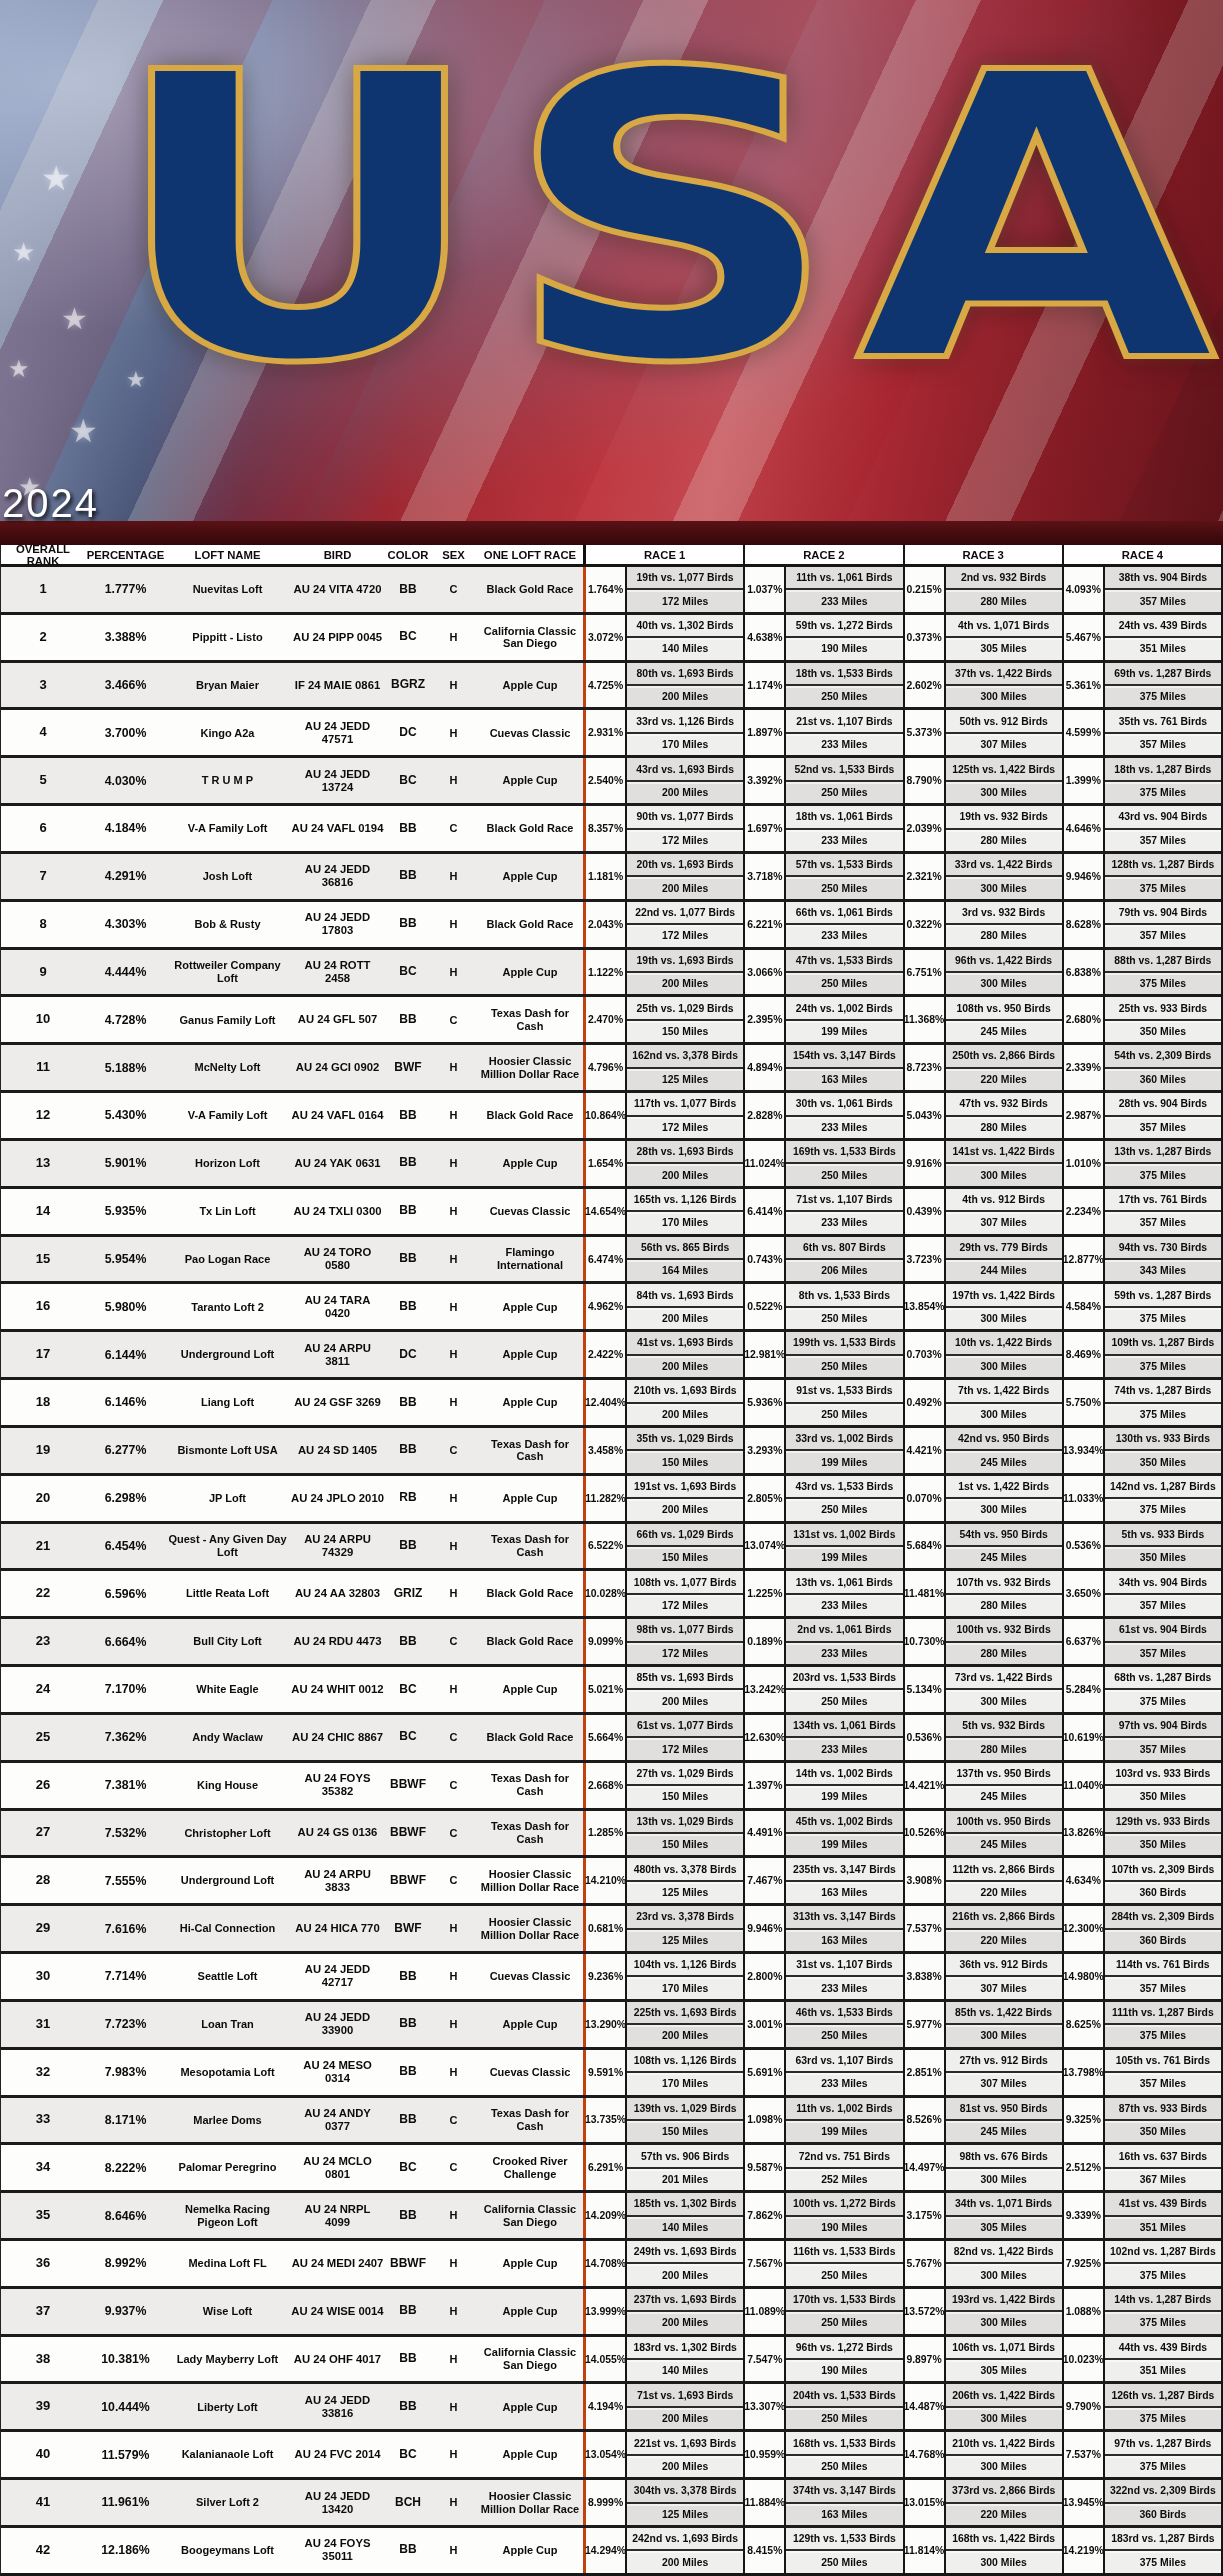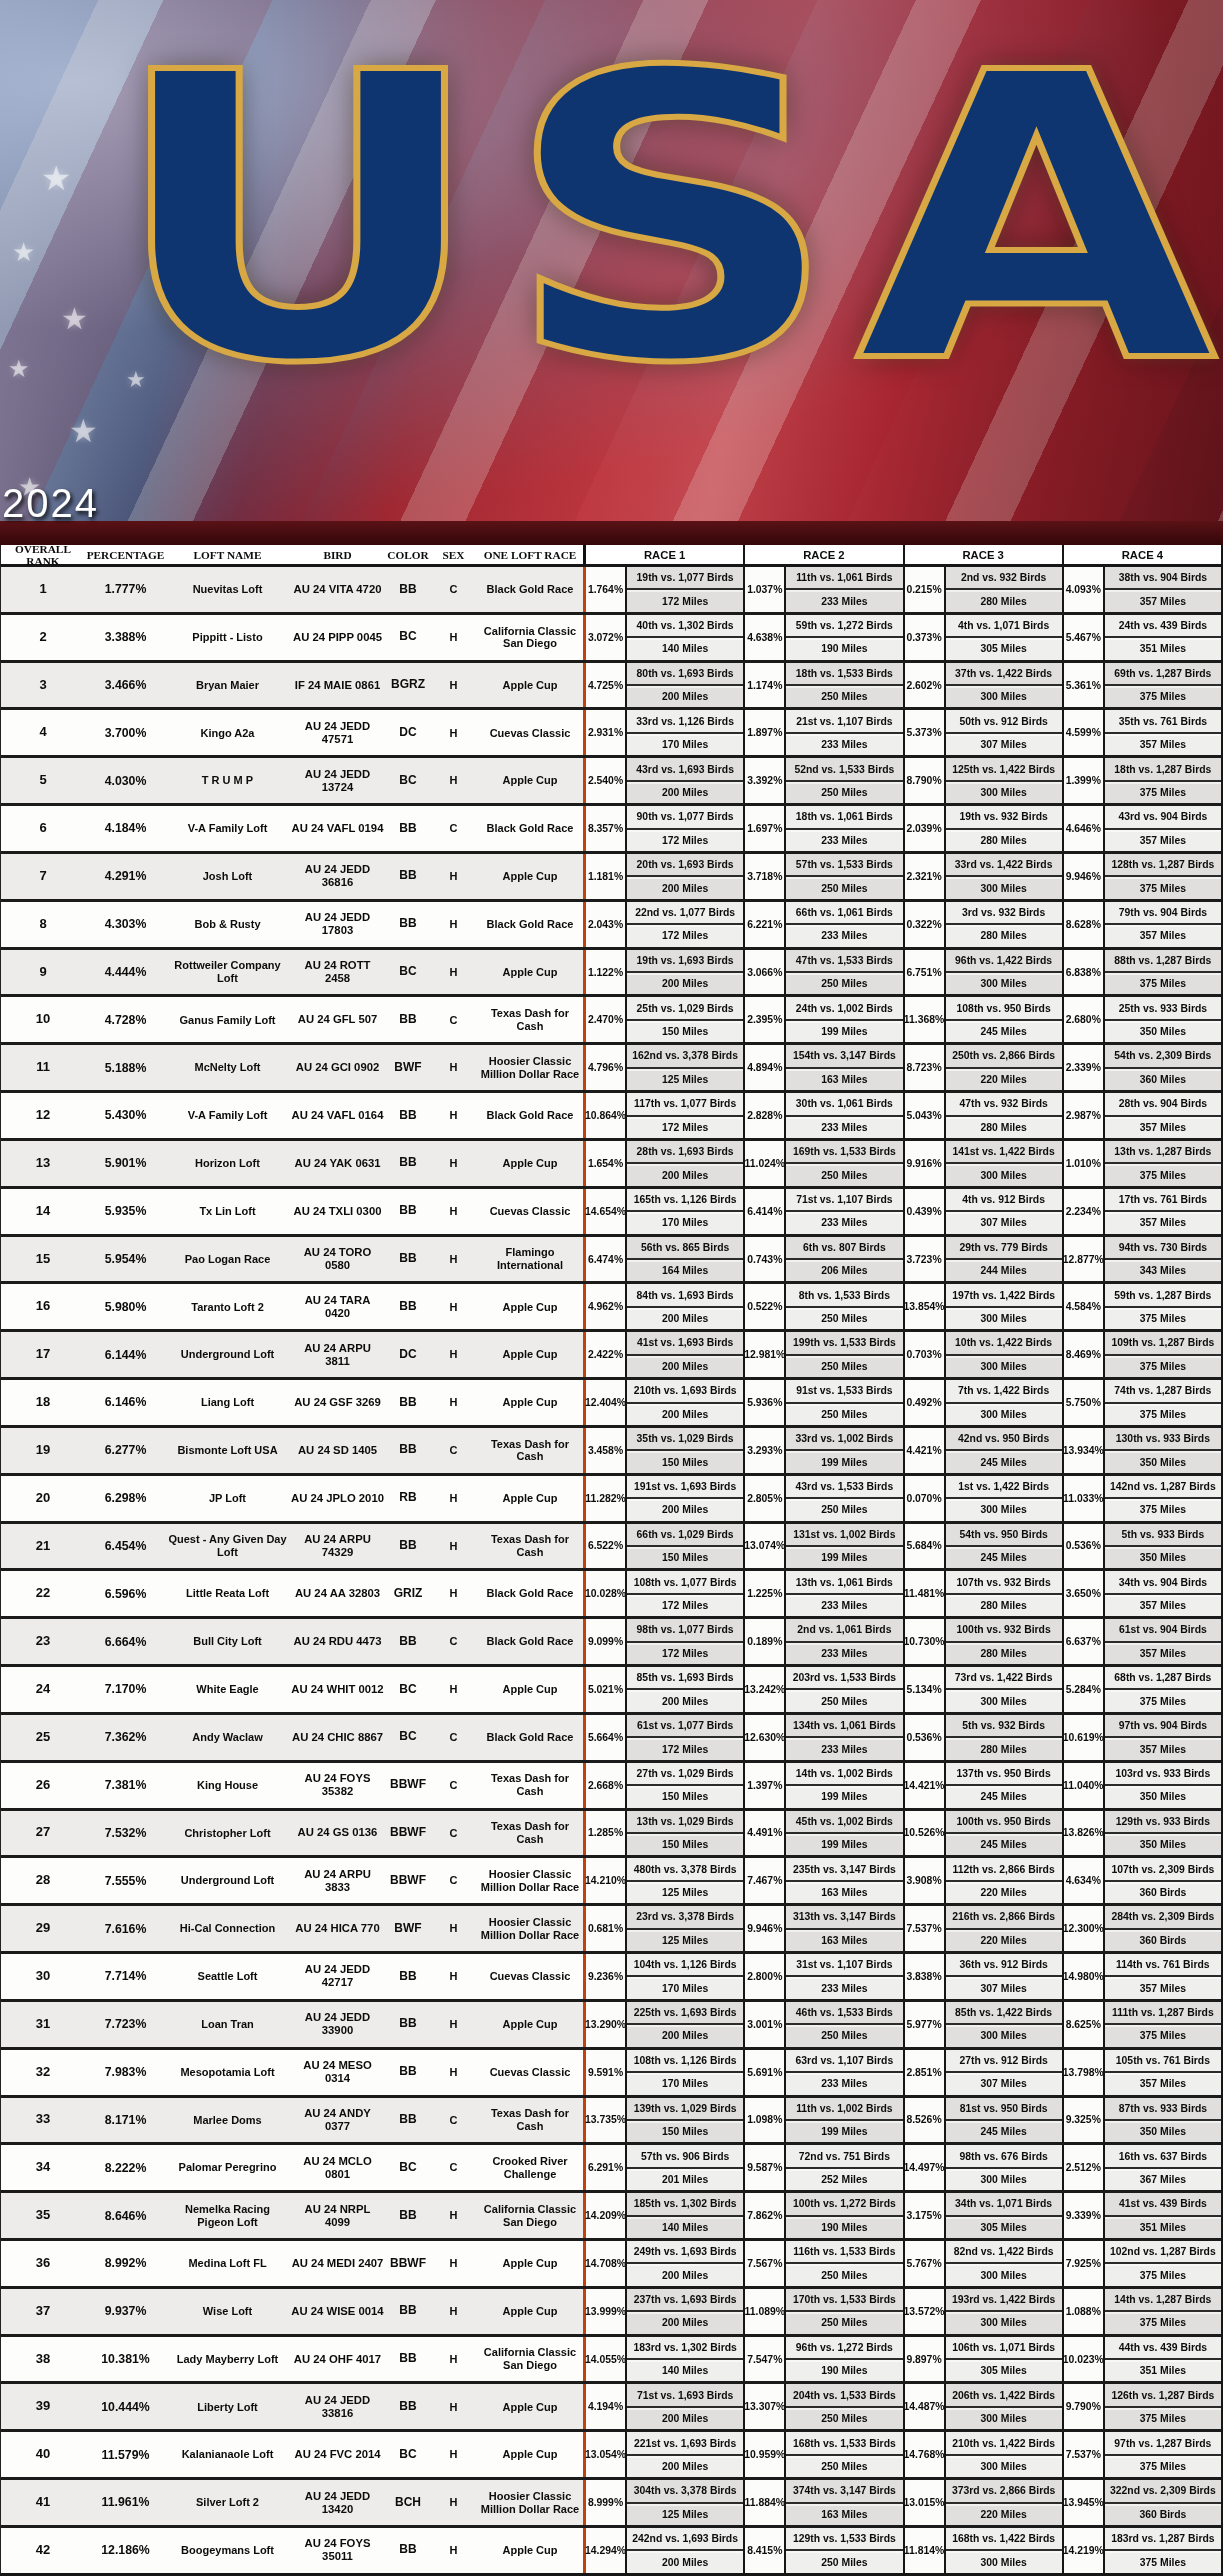--- a/index.html
+++ b/index.html
@@ -38,21 +38,21 @@
     background:linear-gradient(#5a1216,#330709); }
   .year { position:absolute; left:2px; top:481px; font-size:40px; font-weight:400;
     color:#ffffff; letter-spacing:2px; text-shadow:2px 3px 4px rgba(0,0,0,.9); z-index:5; }
 
   
   .tablewrap { position:absolute; left:0; top:545px; width:1223px; height:2031px;
     display:flex; flex-direction:column; border-left:1px solid #222; border-right:2px solid #161616;
     border-bottom:3px solid #161616; background:#fff; color:#0c0c0c; }
   .hrow { height:22px; display:flex; align-items:stretch; background:#ffffff;
     border-bottom:3px solid #161616; font-weight:bold; font-size:11.3px; }
-  .hrow .h { display:flex; align-items:center; justify-content:center; text-align:center;font-family:Liberation Serif, serif; }
+  .hrow .h { display:flex; align-items:center; justify-content:center; text-align:center; }
   .rows { flex:1; display:flex; flex-direction:column; }
   .row { flex:1; display:flex; align-items:stretch; border-bottom:3px solid #1b1b1b; background:#fdfdfc; }
   .row:last-child { border-bottom:none; }
   .row:nth-child(odd) { background:#edecea; }
 
   .c { display:flex; align-items:center; justify-content:center; text-align:center;
        font-weight:bold; line-height:1.15; padding:1px 2px; }
   .c-rank  { width:84px;  font-size:13px; }
   .c-pct   { width:81px;  font-size:12.3px; }
   .c-loft  { width:123px; font-size:11px; }

